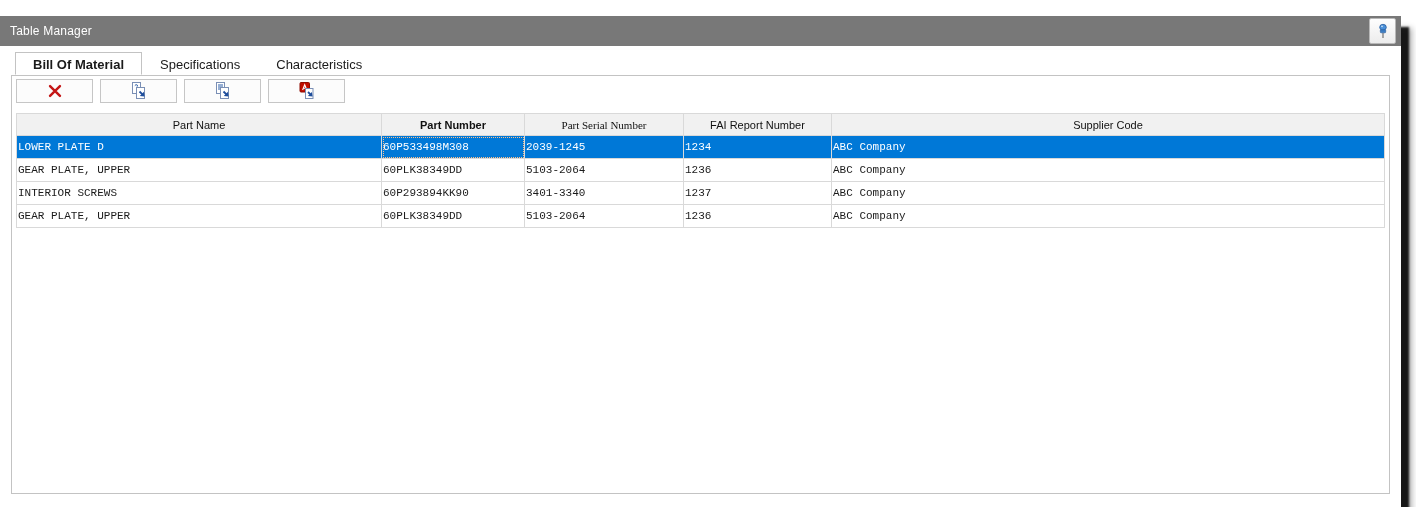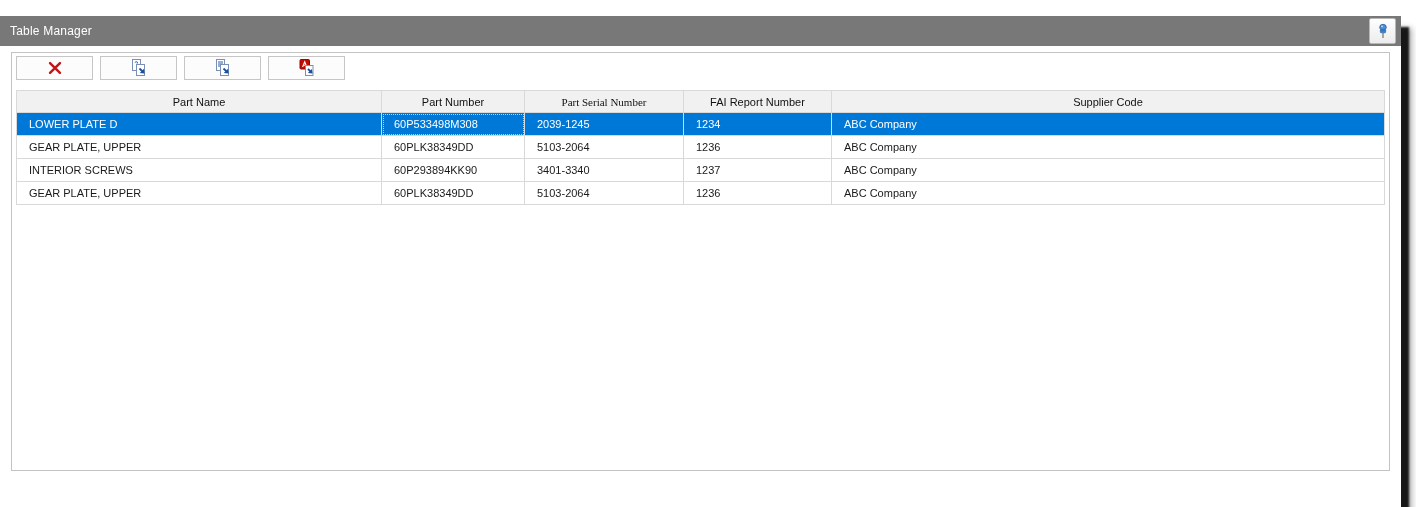--- a/index.html
+++ b/index.html
@@ -79,25 +79,26 @@
   }
   table.grid { border: 1px solid #c0c0c0; }
   table.grid th {
     background: #f1f1f1;
     font-weight: normal;
     text-align: center;
     color: #111111;
     padding: 0 4px;
   }
   table.grid td {
-    padding: 0 12px;
+    padding: 0 1px;
     color: #1a1a1a;
     text-align: left;
     cursor: default;
     height: 23px;
+    font-family: Liberation Mono, monospace;
   }
   tr.selected td { background: #0078d7; color: #ffffff; }
   td.focused { outline: 1px dotted #ffc08a; outline-offset: -2px; margin-left: 40px; }
   .icon-svg { display: block; }
 </style>
 </head>
 <body>
 
 <div class="window">
 
@@ -108,20 +109,25 @@
         <ellipse cx="8" cy="4.3" rx="3.3" ry="3" fill="#4a90d9" stroke="#2a5d9e" stroke-width="0.8"></ellipse>
         <ellipse cx="7" cy="3.4" rx="1" ry="0.8" fill="#bcd8f2"></ellipse>
         <rect x="5.3" y="6.8" width="5.4" height="3" rx="0.8" fill="#3d7fc4" stroke="#2a5d9e" stroke-width="0.6"></rect>
         <line x1="8" y1="10" x2="8" y2="15" stroke="#666666" stroke-width="1.1"></line>
       </svg>
     </div>
   </div>
 
   <div class="body-area">
 
+    <div class="tabstrip">
+      <div class="tab active">Bill Of Material</div>
+      <div class="tab">Specifications</div>
+      <div class="tab">Characteristics</div>
+    </div>
 
     <div class="content">
 
       <div class="toolbar">
         <div class="toolbar-button">
           <svg class="icon-svg" width="18" height="18" viewBox="0 0 20 20">
             <path d="M4.5 4.5 L15.5 15.5 M15.5 4.5 L4.5 15.5" stroke="#c41616" stroke-width="2.7" stroke-linecap="round" fill="none"></path>
           </svg>
         </div>
         <div class="toolbar-button">
@@ -152,21 +158,21 @@
             <path d="M11 11 L14.2 14.2" stroke="#1f4e9c" stroke-width="1.8"></path>
             <path d="M15.6 15.6 L10.9 14.9 L14.9 10.9 Z" fill="#1f4e9c"></path>
           </svg>
         </div>
       </div>
 
       <table class="grid">
         <thead>
           <tr>
               <th style="width: 365px;">Part Name</th>
-              <th style="width: 143px;">Part Number</th>
+              <th style="width: 143px; font-weight: bold;">Part Number</th>
               <th style="width: 159px; font-family: Liberation Serif, serif;">Part Serial Number</th>
               <th style="width: 148px;">FAI Report Number</th>
               <th>Supplier Code</th>
             </tr>
         </thead>
         <tbody>
             <tr class="selected">
               <td>LOWER PLATE D</td>
               <td class="focused">60P533498M308</td>
               <td>2039-1245</td>

